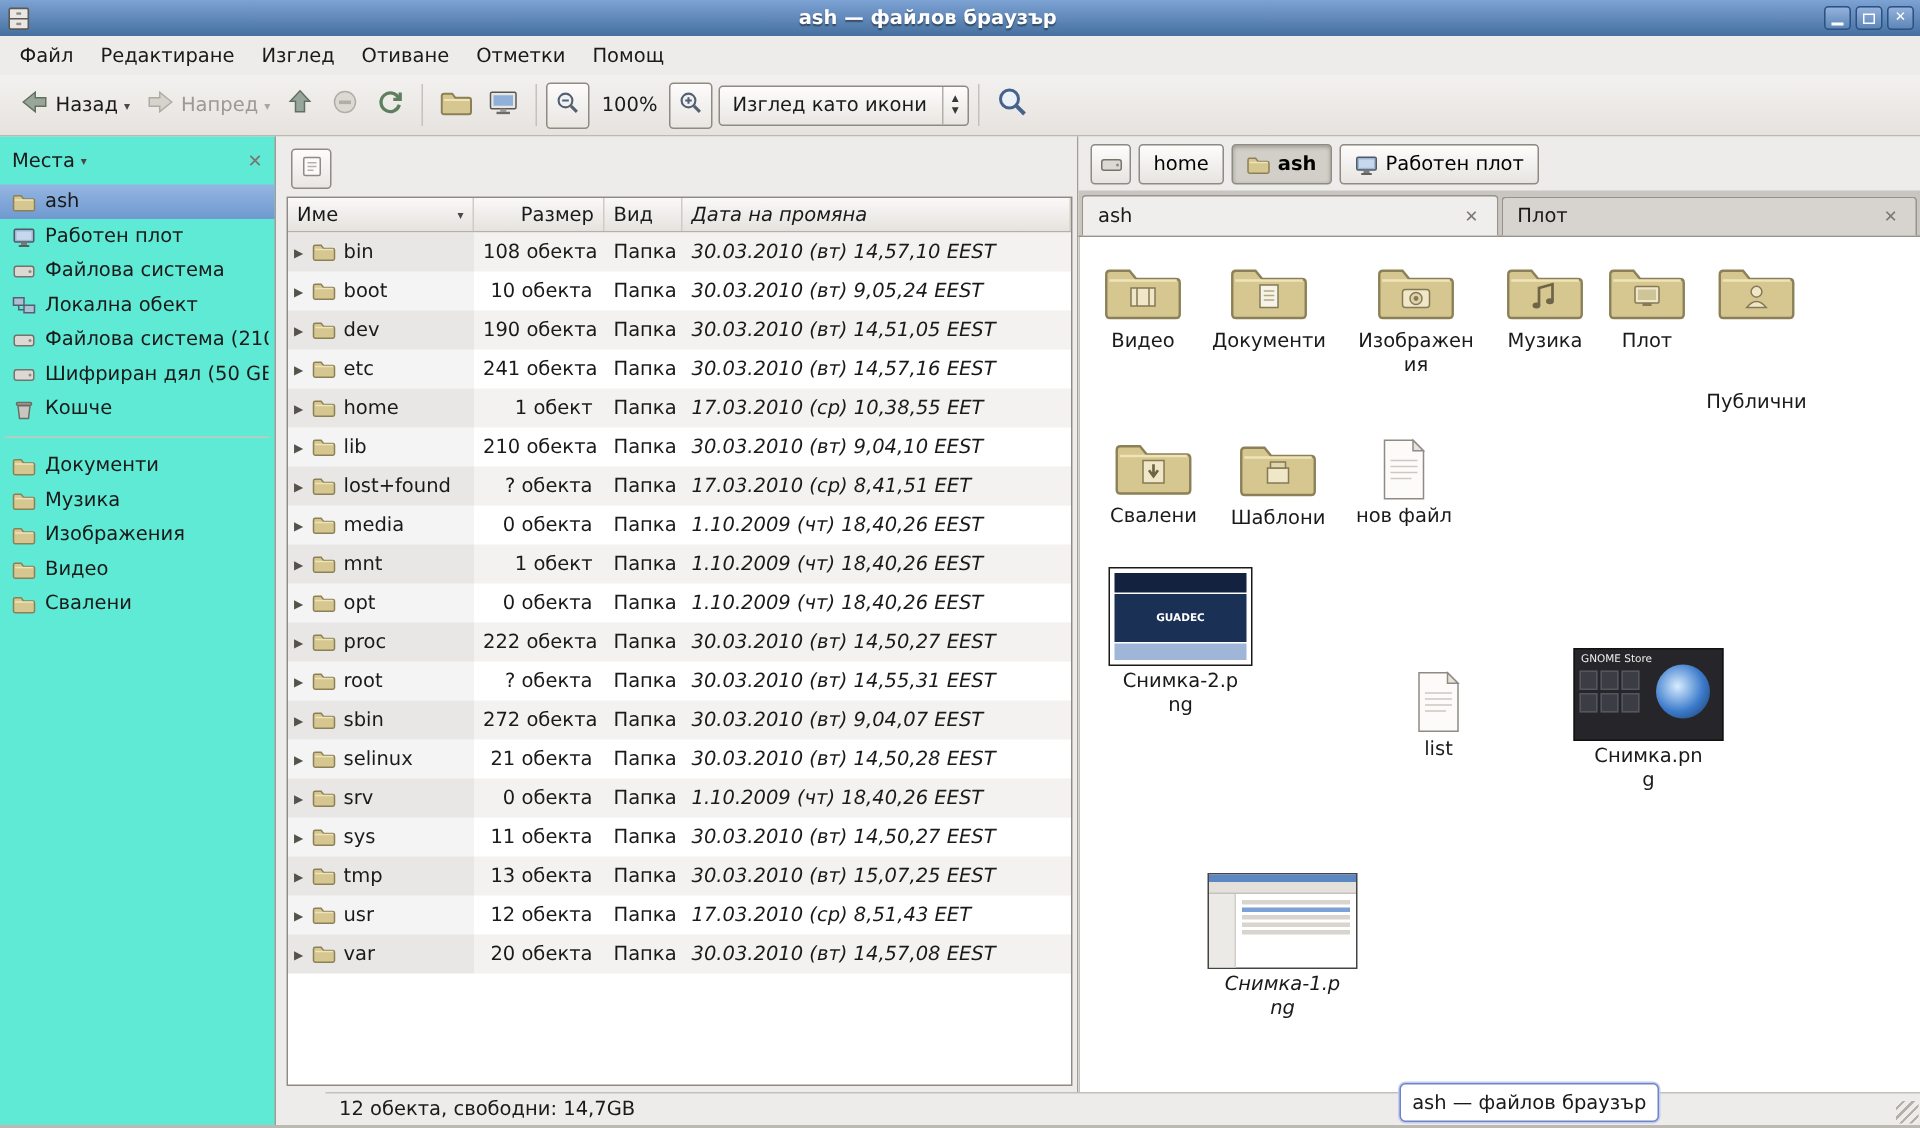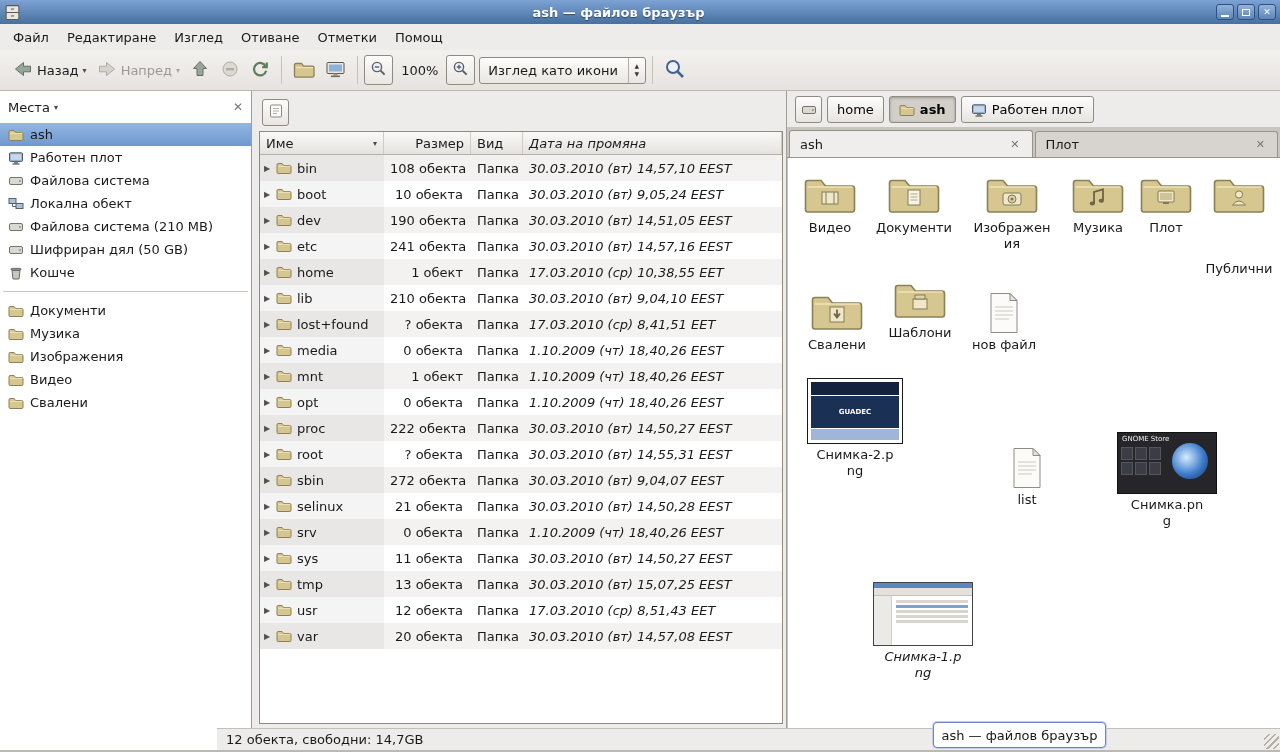--- a/index.html
+++ b/index.html
@@ -26,21 +26,21 @@
   .caret{font-size:8px;color:#4c4945;}
   .tb-btn.disabled .caret{color:#aaa7a1;}
   .tb-sep{width:1px;height:28px;background:#c6c2bb;margin:0 6px;}
   .zoom-level{padding:0 8px;}
   .combo{display:flex;align-items:center;height:27px;border:1px solid #8f8b84;border-radius:3px;background:linear-gradient(#fefdfc,#e9e6e2);margin-left:4px;}
   .combo .clabel{padding:0 10px 0 8px;min-width:130px;}
   .combo .spin{width:17px;height:100%;border-left:1px solid #b3afa8;display:flex;flex-direction:column;align-items:center;justify-content:center;font-size:6px;color:#3a3833;line-height:1.3;}
 
   
   .main{position:absolute;top:91px;bottom:2px;left:0;right:0;display:flex;}
-  .sidebar{width:252px;border-right:1px solid #a29e97;background:#ffffff;display:flex;flex-direction:column;}
+  .sidebar{width:184px;border-right:1px solid #a29e97;background:#5eead4;display:flex;flex-direction:column;}
   .middle{width:535px;border-right:1px solid #a29e97;position:relative;background:#edeceb;height:calc(100% - 22px);}
   .rightpane{flex:1;position:relative;background:#edeceb;height:calc(100% - 22px);display:flex;flex-direction:column;}
 
   
   .sidebar-header{height:32px;display:flex;align-items:center;padding:0 8px;gap:4px;}
   .side-close,.x-glyph{color:#7b766f;font-size:12px;}
   .side-item{height:23px;display:flex;align-items:center;gap:6px;padding:0 4px 0 8px;}
   .side-item.selected{background:linear-gradient(#94b6e2,#6f99cf);}
   .side-sep{height:1px;background:#c9c5bf;margin:7px 3px;}
   .sicon{width:16px;height:16px;display:inline-flex;flex:none;}
@@ -790,21 +790,21 @@
             <div class="icon-gfx">
               <svg width="54" height="44" viewBox="0 0 54 44">
                 <path d="M2.5 10 q0-2.5 2.5-2.5 h13 l4.5 5.5 h26.5 q2.5 0 2.5 2.5 v21 q0 2.5-2.5 2.5 h-44 q-2.5 0-2.5-2.5 Z" fill="#d6c68f" stroke="#8b8057" stroke-width="1.6"></path>
                 <path d="M4.5 14 h45" stroke="#efe4b8" stroke-width="1.6" fill="none"></path>
                 <rect x="20" y="17" width="14" height="15" fill="#efe7c8" stroke="#857a55"></rect>
                 <path d="M27 19.5 v6.5 M24 23.5 l3 4 3-4" stroke="#6e6446" stroke-width="1.8" fill="none"></path>
               </svg>
             </div>
             <div class="icon-label">Свалени</div>
           </div>
-          <div class="icon-item" style="left: 84px; top: 120px;">
+          <div class="icon-item" style="left: 84px; top: 133px;">
             <div class="icon-gfx">
               <svg width="54" height="44" viewBox="0 0 54 44">
                 <path d="M2.5 10 q0-2.5 2.5-2.5 h13 l4.5 5.5 h26.5 q2.5 0 2.5 2.5 v21 q0 2.5-2.5 2.5 h-44 q-2.5 0-2.5-2.5 Z" fill="#d6c68f" stroke="#8b8057" stroke-width="1.6"></path>
                 <path d="M4.5 14 h45" stroke="#efe4b8" stroke-width="1.6" fill="none"></path>
                 <rect x="20" y="21" width="14" height="10" fill="#efe7c8" stroke="#857a55"></rect>
                 <rect x="22" y="17" width="10" height="4" fill="#e0d6ac" stroke="#857a55"></rect>
               </svg>
             </div>
             <div class="icon-label">Шаблони</div>
           </div>

